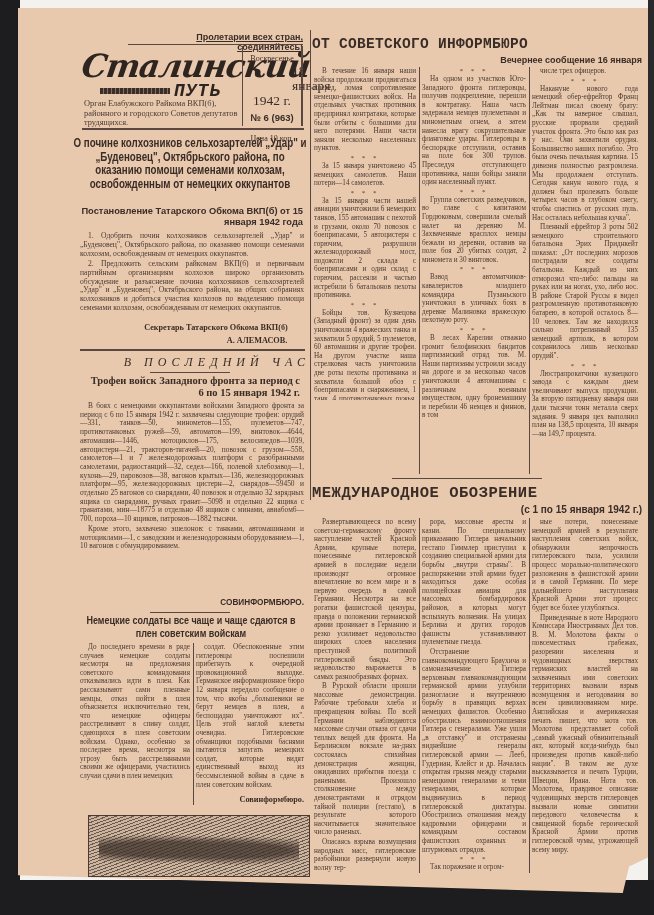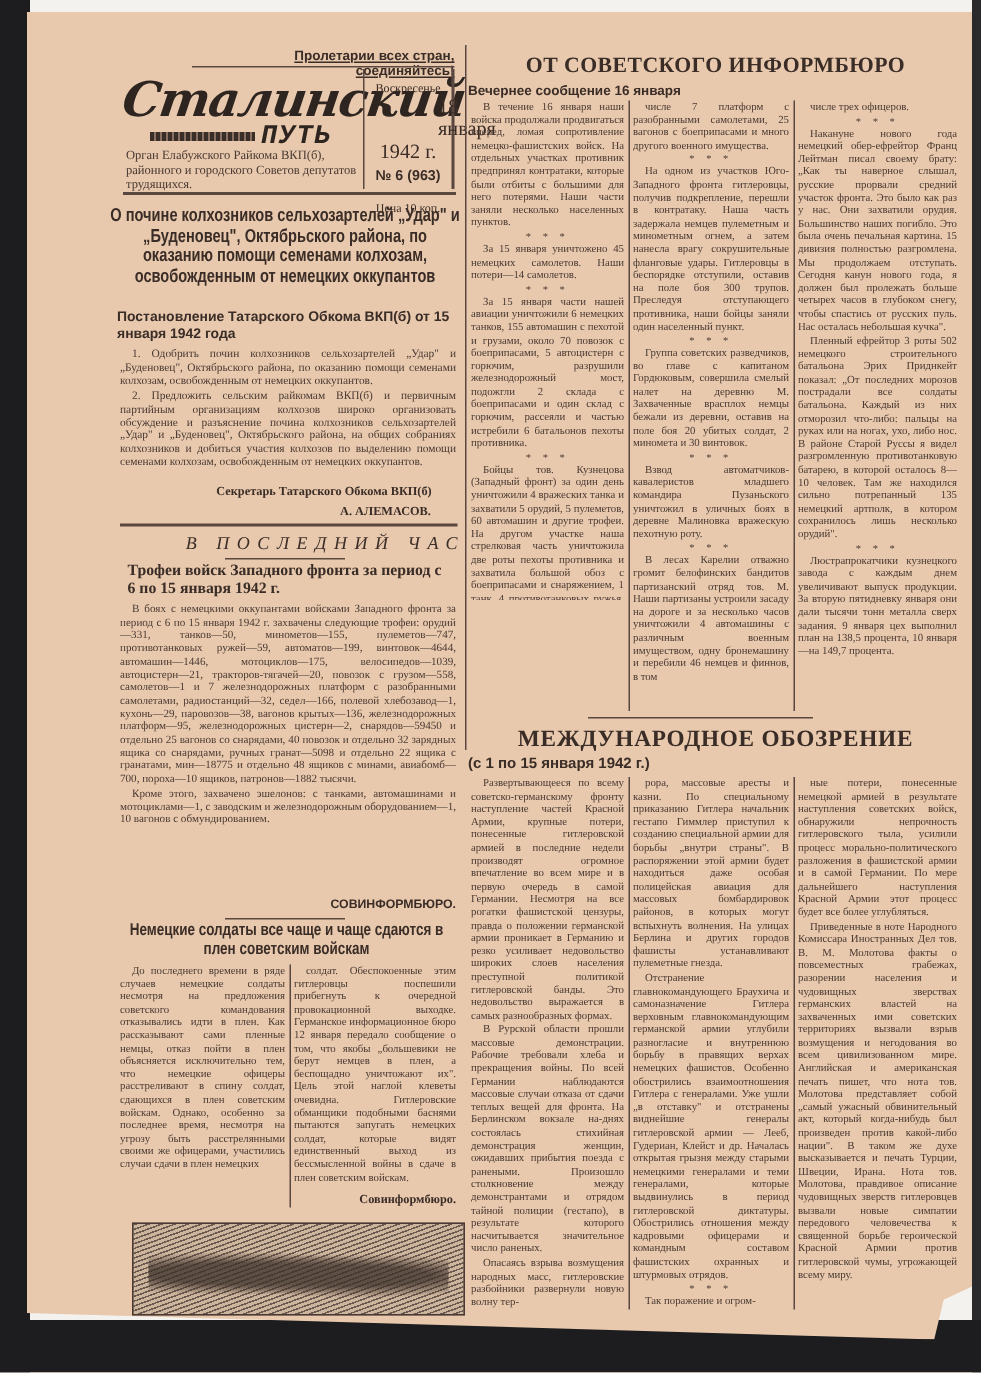--- a/index.html
+++ b/index.html
@@ -21,24 +21,24 @@
   .mast .put{position:absolute;left:92px;top:34px;font-family:Liberation Mono, monospace;font-weight:bold;font-style:italic;font-size:18px;color:#2e2420;letter-spacing:1px;}
   .mast .stripe{position:absolute;left:18px;top:41px;width:70px;height:6px;background:repeating-linear-gradient(90deg,#3a2e28 0 3px,#8a7060 3px 4px);}
   .organ{position:absolute;left:84px;top:99px;width:158px;font-size:8.4px;line-height:9.5px;text-align:left;color:#4a3a33;}
   .datebox{position:absolute;left:244px;top:50px;width:56px;text-align:center;color:#3a2c26;}
   .datebox .dow{font-size:8px;margin-top:4px;}
   .datebox .d1{font-size:13.5px;line-height:15px;padding-left:48px;}
   .datebox .d2{font-size:13.5px;line-height:15px;}
   .datebox .num{font-family:"Liberation Sans",sans-serif;font-weight:bold;font-size:9.5px;margin-top:4px;}
   .datebox .price{font-size:8px;border-top:1px solid #5a4840;margin-top:6px;padding-top:4px;}
   .headline-cond{position:absolute;font-family:"Liberation Sans",sans-serif;font-weight:bold;text-align:center;color:#3a2c26;transform:scaleX(0.78);transform-origin:center top;}
-  .sub-bold{position:absolute;font-family:"Liberation Sans",sans-serif;font-weight:bold;text-align:left;color:#3a2c26;}
+  .sub-bold{position:absolute;font-family:"Liberation Sans",sans-serif;font-weight:bold;text-align:right;color:#3a2c26;}
   .sig{position:absolute;font-size:8.2px;color:#3a2c26;font-weight:bold;}
   .italic-rubric{position:absolute;left:70px;top:355px;width:240px;text-align:right;font-style:italic;font-size:12px;letter-spacing:5px;color:#3c2e28;}
-  .bighead{position:absolute;font-family:Liberation Serif, serif;font-weight:bold;color:#3a2c26;text-align:center;}
+  .bighead{position:absolute;font-family:Liberation Mono, monospace;font-weight:bold;color:#3a2c26;text-align:left;}
   .woodcut{position:absolute;left:88px;top:815px;width:220px;height:60px;background:
     repeating-linear-gradient(160deg,#6b5a50 0 1px,#cdb49c 1px 3px),#9c8676;border:1px solid #4a3a33;}
   .woodcut .shade{position:absolute;left:10px;top:16px;width:200px;height:34px;background:radial-gradient(ellipse at 30% 50%,#3a2e28 0,#3a2e28 30%,transparent 60%),radial-gradient(ellipse at 70% 55%,#3a2e28 0,#3a2e28 25%,transparent 55%);opacity:.75;}
 </style>
 </head>
 <body>
 
 <div class="backdrop"></div>
 <div class="bar-left"></div>
 <div class="bar-right"></div>
@@ -111,21 +111,20 @@
   <div class="stars">* * *</div>
   <p>За 15 января уничтожено 45 немецких самолетов. Наши потери—14 самолетов.</p>
   <div class="stars">* * *</div>
   <p>За 15 января части нашей авиации уничтожили 6 немецких танков, 155 автомашин с пехотой и грузами, около 70 повозок с боеприпасами, 5 автоцистерн с горючим, разрушили железнодорожный мост, подожгли 2 склада с боеприпасами и один склад с горючим, рассеяли и частью истребили 6 батальонов пехоты противника.</p>
   <div class="stars">* * *</div>
   <p>Бойцы тов. Кузнецова (Западный фронт) за один день уничтожили 4 вражеских танка и захватили 5 орудий, 5 пулеметов, 60 автомашин и другие трофеи. На другом участке наша стрелковая часть уничтожила две роты пехоты противника и захватила большой обоз с боеприпасами и снаряжением, 1 танк, 4 противотанковых ружья, несколько пулеметов и автоматов.</p>
 
 </div>
 <div class="vrule" style="left:419px;top:67px;height:407px;"></div>
 <div class="col" style="left:422px;top:67px;width:104px;height:407px;">
-  <p>числе 7 платформ с разобранными самолетами, 25 вагонов с боеприпасами и много другого военного имущества.</p>
   <div class="stars">* * *</div>
   <p>На одном из участков Юго-Западного фронта гитлеровцы, получив подкрепление, перешли в контратаку. Наша часть задержала немцев пулеметным и минометным огнем, а затем нанесла врагу сокрушительные фланговые удары. Гитлеровцы в беспорядке отступили, оставив на поле боя 300 трупов. Преследуя отступающего противника, наши бойцы заняли один населенный пункт.</p>
   <div class="stars">* * *</div>
   <p>Группа советских разведчиков, во главе с капитаном Гордюковым, совершила смелый налет на деревню М. Захваченные врасплох немцы бежали из деревни, оставив на поле боя 20 убитых солдат, 2 миномета и 30 винтовок.</p>
   <div class="stars">* * *</div>
   <p>Взвод автоматчиков-кавалеристов младшего командира Пузаньского уничтожил в уличных боях в деревне Малиновка вражескую пехотную роту.</p>
   <div class="stars">* * *</div>
   <p>В лесах Карелии отважно громит белофинских бандитов партизанский отряд тов. М. Наши партизаны устроили засаду на дороге и за несколько часов уничтожили 4 автомашины с различным военным имуществом, одну бронемашину и перебили 46 немцев и финнов, в том</p>
 </div>
 <div class="vrule" style="left:529px;top:67px;height:407px;"></div>

